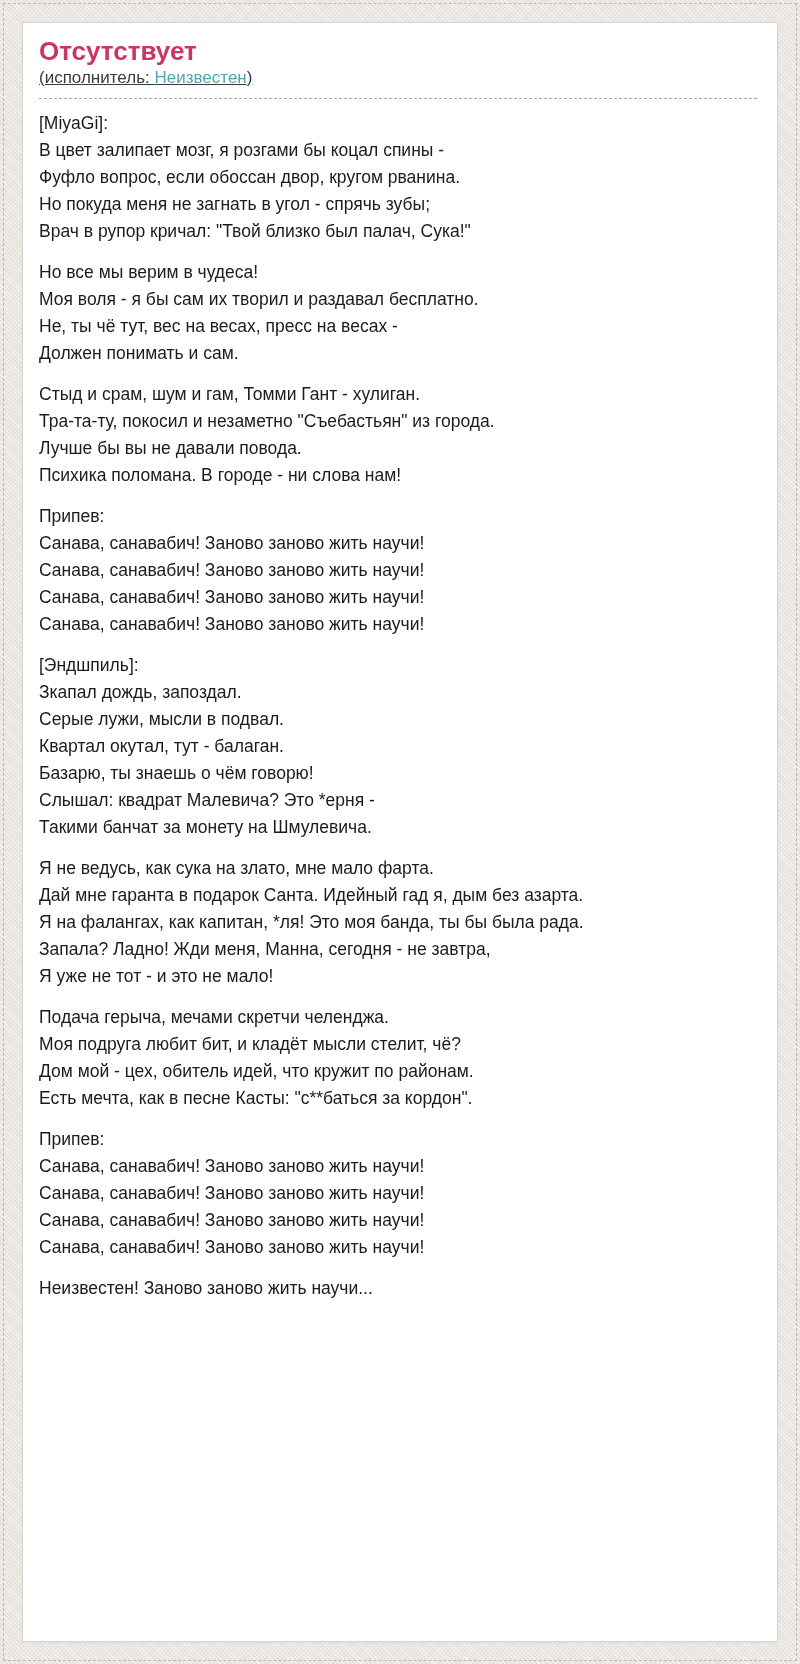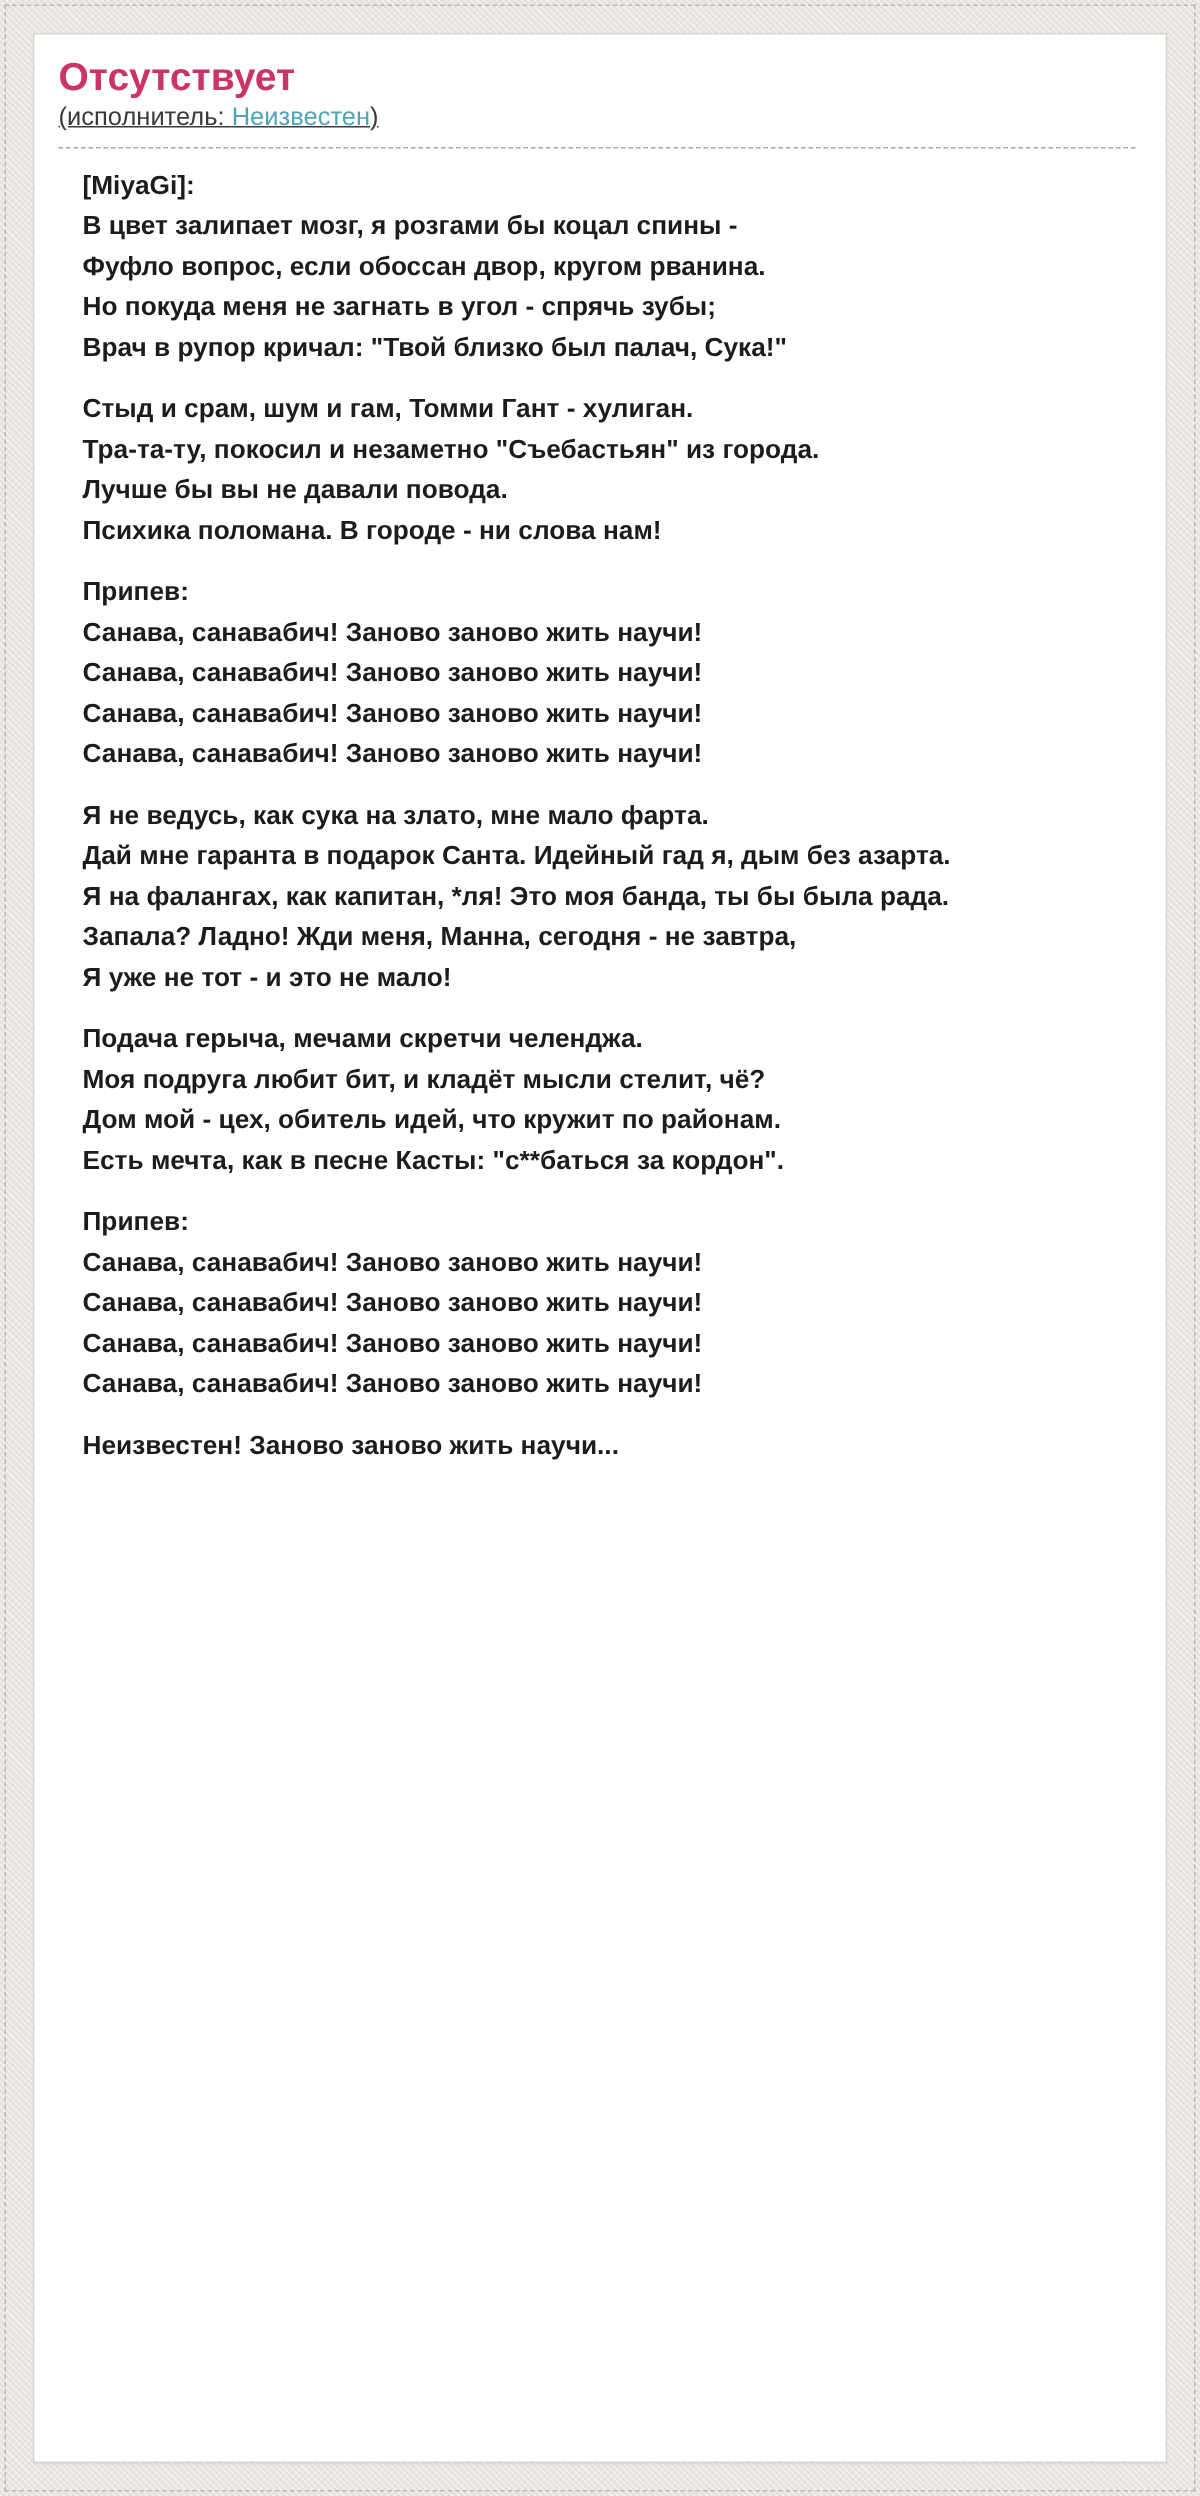--- a/index.html
+++ b/index.html
@@ -57,34 +57,35 @@
     text-decoration:none;
     cursor:pointer;
   }
   .lyrics{
     margin-top:11px;
     font-size:17.5px;
     line-height:27px;
     color:var(--text);
   }
   .lyrics p.stanza{
-    margin:0 0 14px 16px;
-    font-weight:bold;
+    margin:0 0 14px 0;
   }
 </style>
 </head>
 <body>
 
 <div class="card">
   <h1 class="song-title">Отсутствует</h1>
   <div class="artist-line">
     <span>(исполнитель: </span><a class="artist-link">Неизвестен</a><span>)</span>
   </div>
   <div class="lyrics">
       <p class="stanza">[MiyaGi]:<br>В цвет залипает мозг, я розгами бы коцал спины -<br>Фуфло вопрос, если обоссан двор, кругом рванина.<br>Но покуда меня не загнать в угол - спрячь зубы;<br>Врач в рупор кричал: "Твой близко был палач, Сука!"</p>
+      <p class="stanza">Но все мы верим в чудеса!<br>Моя воля - я бы сам их творил и раздавал бесплатно.<br>Не, ты чё тут, вес на весах, пресс на весах -<br>Должен понимать и сам.</p>
       <p class="stanza">Стыд и срам, шум и гам, Томми Гант - хулиган.<br>Тра-та-ту, покосил и незаметно "Съебастьян" из города.<br>Лучше бы вы не давали повода.<br>Психика поломана. В городе - ни слова нам!</p>
       <p class="stanza">Припев:<br>Санава, санавабич! Заново заново жить научи!<br>Санава, санавабич! Заново заново жить научи!<br>Санава, санавабич! Заново заново жить научи!<br>Санава, санавабич! Заново заново жить научи!</p>
+      <p class="stanza">[Эндшпиль]:<br>Зкапал дождь, запоздал.<br>Серые лужи, мысли в подвал.<br>Квартал окутал, тут - балаган.<br>Базарю, ты знаешь о чём говорю!<br>Слышал: квадрат Малевича? Это *ерня -<br>Такими банчат за монету на Шмулевича.</p>
       <p class="stanza">Я не ведусь, как сука на злато, мне мало фарта.<br>Дай мне гаранта в подарок Санта. Идейный гад я, дым без азарта.<br>Я на фалангах, как капитан, *ля! Это моя банда, ты бы была рада.<br>Запала? Ладно! Жди меня, Манна, сегодня - не завтра,<br>Я уже не тот - и это не мало!</p>
       <p class="stanza">Подача герыча, мечами скретчи челенджа.<br>Моя подруга любит бит, и кладёт мысли стелит, чё?<br>Дом мой - цех, обитель идей, что кружит по районам.<br>Есть мечта, как в песне Касты: "с**баться за кордон".</p>
       <p class="stanza">Припев:<br>Санава, санавабич! Заново заново жить научи!<br>Санава, санавабич! Заново заново жить научи!<br>Санава, санавабич! Заново заново жить научи!<br>Санава, санавабич! Заново заново жить научи!</p>
       <p class="stanza">Неизвестен! Заново заново жить научи...</p>
     </div>
 </div>
 
 </body></html>

